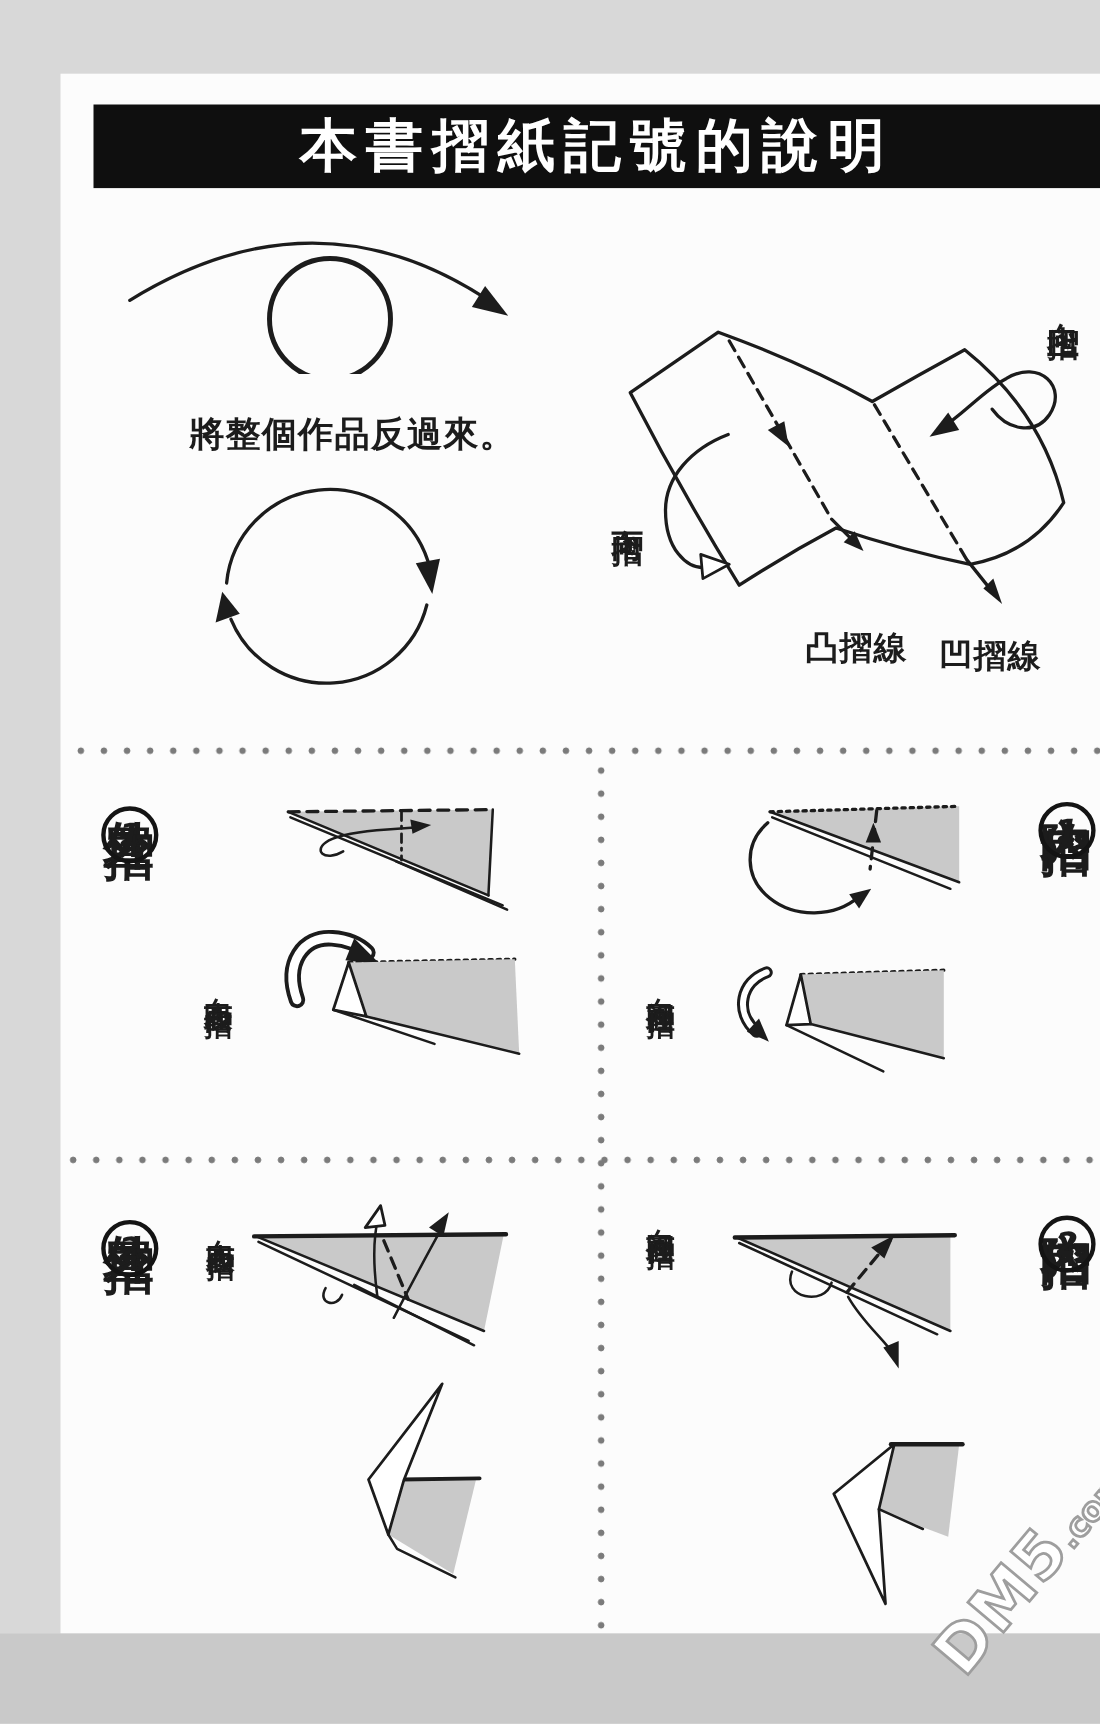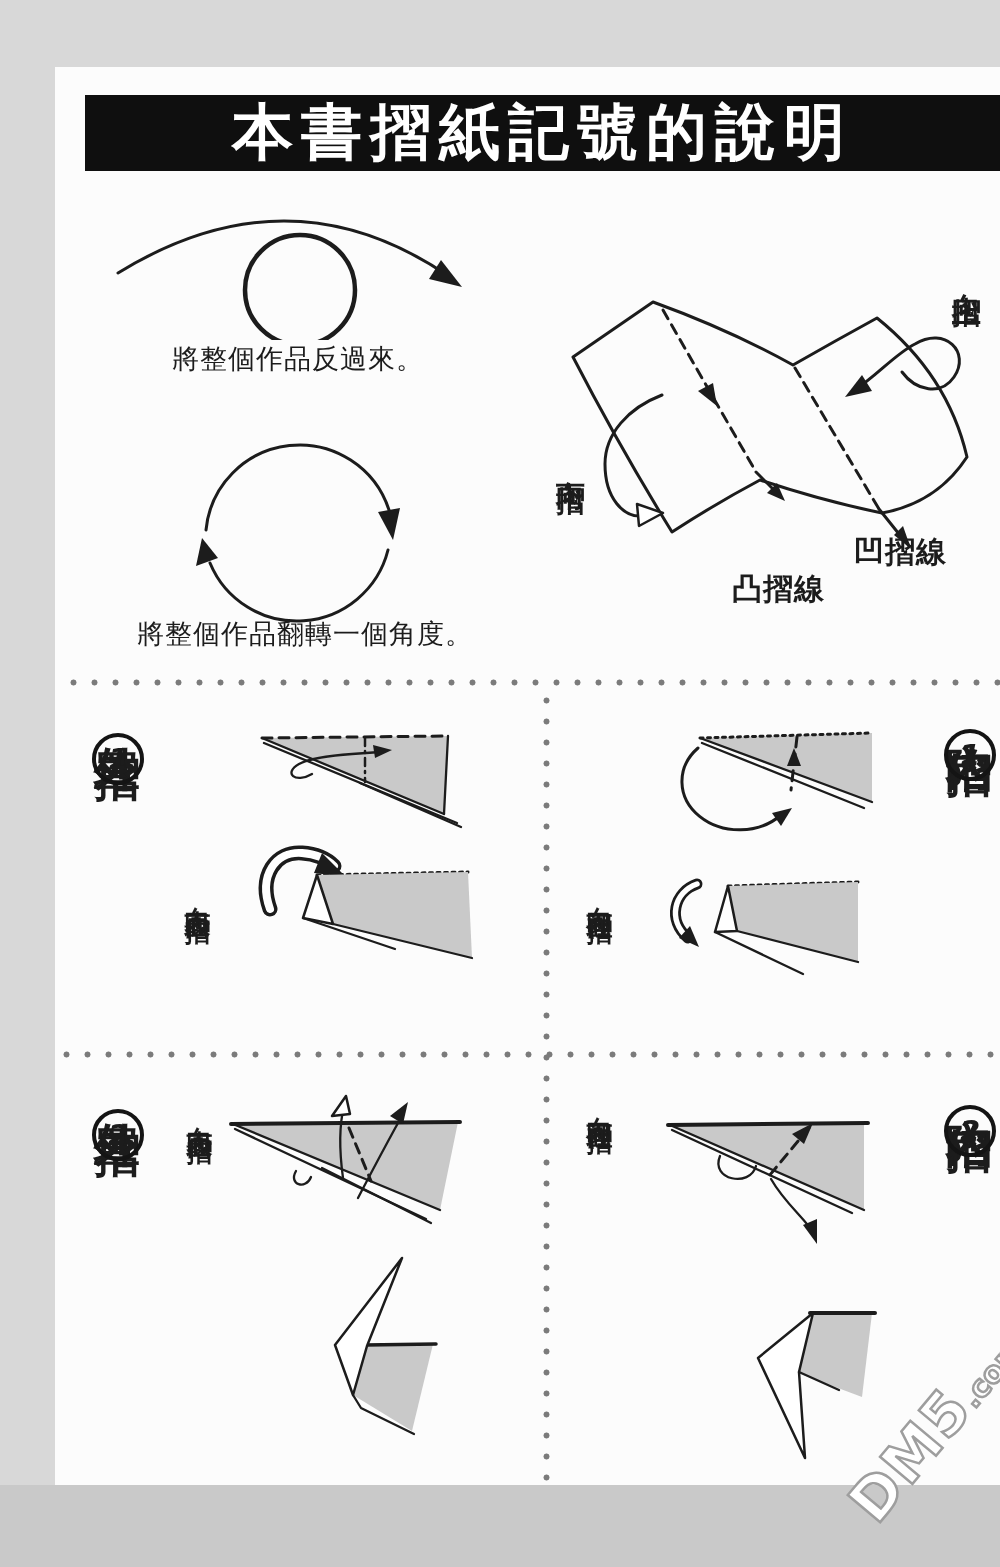--- a/index.html
+++ b/index.html
@@ -10,23 +10,23 @@
     color:#1c1c1c;
   }
   .canvas{position:relative;width:1000px;height:1567px;background:#d8d8d8;}
   .page{position:absolute;left:55px;top:67px;width:945px;height:1418px;background:#fcfcfc;}
   .bottom-band{position:absolute;left:0;top:1485px;width:1000px;height:82px;background:#c9c9c9;}
   .banner{
     position:absolute;left:85px;top:95px;width:915px;height:76px;
     background:#0f0f0f;display:flex;align-items:center;justify-content:center;
   }
   .banner-title{
-    color:#ffffff;font-size:61px;font-weight:900;letter-spacing:8px;white-space:nowrap;
-  }
-  .caption{position:absolute;font-size:27px;font-weight:400;letter-spacing:1px;white-space:nowrap;}
+    color:#ffffff;font-size:52px;font-weight:900;letter-spacing:8px;white-space:nowrap;
+  }
+  .caption{position:absolute;font-size:32px;font-weight:700;letter-spacing:1px;white-space:nowrap;margin-top:32px;}
   .vtext{
     position:absolute;writing-mode:vertical-rl;text-orientation:upright;
     font-weight:700;white-space:nowrap;
   }
   .diaglabel{font-size:29px;letter-spacing:3px;}
   .hlabel{position:absolute;font-size:30px;font-weight:700;white-space:nowrap;letter-spacing:1px;}
   .qheader{
     position:absolute;display:flex;flex-direction:column;align-items:center;gap:8px;
   }
   .qtitle{
@@ -87,40 +87,39 @@
     <polygon points="362,92 329,84 341,65" class="solid"></polygon>
   </svg>
   <div class="caption" style="left:172px;top:341px">將整個作品反過來。</div>
 
   <svg class="art" style="left:182px;top:418px" width="235" height="205" viewBox="0 0 235 205">
     <path d="M 24,112 A 94,94 0 0 1 207,92" class="ln"></path>
     <polygon points="211,122 196,94 218,90" class="solid"></polygon>
     <path d="M 206,132 A 94,94 0 0 1 28,145" class="ln"></path>
     <polygon points="20,120 14,148 36,140" class="solid"></polygon>
   </svg>
-  <div class="caption" style="left:137px;top:616px">將整個作品翻轉一個角度。</div>
 
   <svg class="art" style="left:545px;top:258px" width="455" height="345" viewBox="0 0 455 345">
     <path d="M 108,44 Q 185,72 248,107 Q 290,83 332,60 Q 403,117 422,199 Q 392,245 337,255 Q 278,243 215,222 Q 170,246 127,274 Q 74,188 28,99 Z" fill="#ffffff" class="ln"></path>
     <path d="M 118,52 L 211,214" class="ln dash"></path>
     <polygon points="172,148 153,133 168,125" class="solid"></polygon>
     <path d="M 211,214 L 232,235" class="ln"></path>
     <polygon points="240,243 222,235 232,225" class="solid"></polygon>
     <path d="M 250,110 L 334,251" class="ln dash"></path>
     <path d="M 334,251 L 358,281" class="ln"></path>
     <polygon points="366,291 349,277 358,268" class="solid"></polygon>
     <path d="M 307,134 C 332,118 350,96 370,86 C 400,68 426,94 409,119 C 396,138 371,133 357,114" class="ln"></path>
     <polygon points="300,139 317,117 327,133" class="solid"></polygon>
     <path d="M 117,137 C 83,150 60,176 60,206 C 60,241 79,259 96,258" class="ln"></path>
     <polygon points="118,255 92,246 94,268" class="white"></polygon>
   </svg>
   <div class="vtext diaglabel" style="left:947px;top:270px">向上摺</div>
   <div class="vtext diaglabel" style="left:551px;top:458px">向下摺</div>
   <div class="hlabel" style="left:732px;top:569px">凸摺線</div>
-  <div class="hlabel" style="left:854px;top:532px">凹摺線</div>
+  <div class="hlabel" style="left:854px;top:576px">凹摺線</div>
 
   <div class="hdots" style="left:70px;top:679px;width:930px"></div>
   <div class="hdots" style="left:63px;top:1051px;width:937px"></div>
   <div class="vdots" style="left:543px;top:697px;height:788px"></div>
 
   <div class="qheader" style="left:92px;top:710px">
     <span class="qtitle">外罩摺</span>
     <span class="qnum">
         <i>1</i>
       </span>

